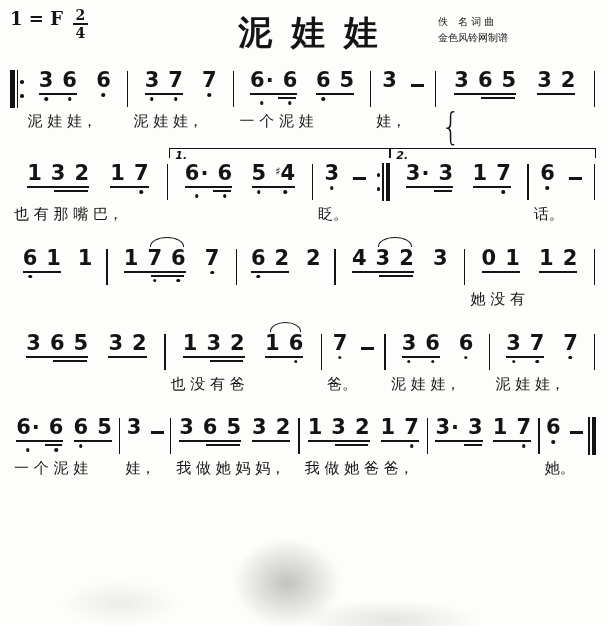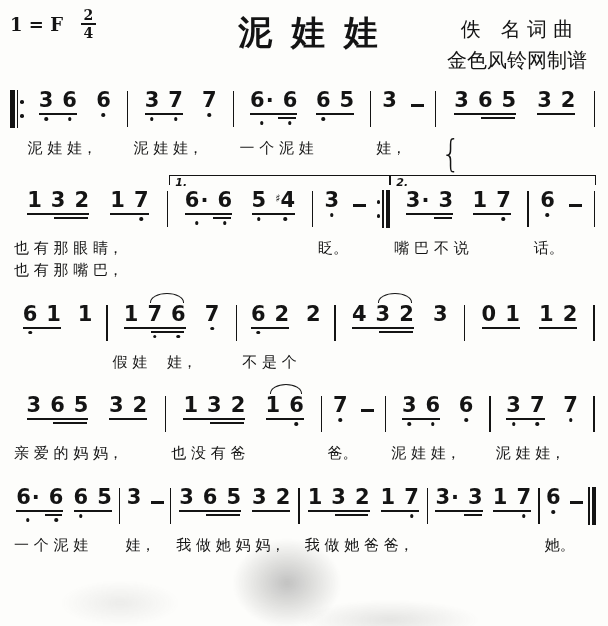--- a/index.html
+++ b/index.html
@@ -6,29 +6,29 @@
   html,body{margin:0;padding:0;}
   body{
     width:608px;height:626px;overflow:hidden;position:relative;
     background:#fdfdfb;color:#141414;
     font-family:"DejaVu Sans","Liberation Sans",sans-serif;
   }
   .page{position:relative;padding:8px 12px 0 10px;}
   
   .hdr{display:flex;align-items:flex-start;}
   .keyblock{width:168px;}
-  .keyrow{display:flex;align-items:center;gap:18px;font-weight:bold;font-size:18px;
+  .keyrow{display:flex;gap:10px;font-weight:bold;font-size:18px;
           font-family:"DejaVu Serif","Liberation Serif",serif;}
   .frac{display:inline-flex;flex-direction:column;align-items:center;line-height:1;}
   .frac span{font-size:14px;font-weight:bold;}
   .fbar{width:15px;height:2px;background:#141414;margin:1px 0;}
   .temporow{margin-top:8px;font-size:15px;font-weight:bold;display:flex;gap:18px;}
   .title{flex:1;text-align:center;font-size:34px;font-weight:bold;letter-spacing:0.55em;
          text-indent:0.55em;margin-top:2px;}
-  .credits{width:158px;text-align:center;font-size:20px;line-height:1.55;margin-top:6px;white-space:nowrap;}
+  .credits{width:158px;text-align:left;font-size:10px;line-height:1.55;margin-top:6px;white-space:nowrap;}
   
   #score{margin-top:14px;}
   .system{display:flex;align-items:flex-start;width:100%;margin-bottom:22px;position:relative;}
   .measure{display:flex;flex-direction:column;padding:0 4px;min-width:0;}
   .mnotes{display:flex;justify-content:space-evenly;align-items:flex-start;gap:8px;min-height:40px;}
   .group{display:inline-flex;flex-direction:column;position:relative;}
   .grow{display:flex;gap:9px;justify-content:center;line-height:1;}
   .nt{font-size:21px;font-weight:bold;display:inline-flex;align-items:flex-start;}
   .aug{font-weight:900;margin-left:1px;}
   .sh{font-size:11px;position:relative;top:-5px;margin-right:0px;}
@@ -36,21 +36,21 @@
   .b1{height:0;border-top:2px solid #141414;margin-top:2px;width:100%;}
   .b2{height:0;border-top:2px solid #141414;margin-top:2px;}
   .drow{display:flex;gap:9px;justify-content:center;margin-top:1px;height:5px;line-height:1;}
   .ds{position:relative;font-size:21px;font-weight:bold;}
   .ghost{visibility:hidden;}
   .ghost2{position:static;display:inline-flex;}
   .ld{position:absolute;left:50%;top:1px;transform:translateX(-50%);width:3.5px;height:3.5px;
       background:#141414;border-radius:50%;}
   .slur{position:absolute;height:9px;border:1.6px solid #141414;border-bottom:none;
         border-radius:100% 100% 0 0 / 190% 190% 0 0;top:-11px;}
-  .mlyrics{display:flex;align-items:flex-end;margin-top:8px;justify-content:flex-start;}
+  .mlyrics{display:flex;align-items:flex-end;margin-top:1px;justify-content:flex-start;}
   .lyrline{font-size:15px;white-space:nowrap;line-height:1.45;
            font-family:"DejaVu Sans","Liberation Sans",sans-serif;}
   .brace{font-size:30px;font-weight:200;transform:scaleY(1.25);margin-right:3px;line-height:1;}
   
   .bar{width:1.5px;background:#141414;height:36px;flex:none;margin:1px 1px 0 1px;}
   .barfinal,.barbegin,.barend{display:flex;gap:2px;height:38px;flex:none;align-items:stretch;margin-top:0;}
   .thick{width:4.5px;background:#141414;}
   .thin{width:1.5px;background:#141414;}
   .rdots{display:flex;flex-direction:column;justify-content:space-evenly;}
   .rdots i{width:3.5px;height:3.5px;border-radius:50%;background:#141414;}
@@ -301,21 +301,20 @@
               </div>
               <div class="b1"></div>
               <div class="drow">
                 <span class="ds"><span class="ghost ghost2">1</span></span>
                 <span class="ds"><span class="ghost ghost2">7</span><span class="ld"></span></span>
               </div>
             </div>
           </div>
           <div class="mlyrics">
             <div class="lyrcol">
-              <div class="lyrline">也 有 那  眼 睛，</div>
               <div class="lyrline">也 有 那  嘴 巴，</div>
             </div>
           </div>
         </div>
         <div class="bar"></div>
         <div class="volta" style="flex-grow: 7.6;">
           <div class="vline"></div>
           <span class="vlabel">1.</span>
           <div class="measure" style="flex-grow: 4.5;">
             <div class="mnotes">
@@ -414,25 +413,20 @@
                     <span>7</span>
                   </span>
                 </div>
                 <div class="b1"></div>
                 <div class="drow">
                   <span class="ds"><span class="ghost ghost2">1</span></span>
                   <span class="ds"><span class="ghost ghost2">7</span><span class="ld"></span></span>
                 </div>
               </div>
             </div>
-            <div class="mlyrics">
-              <div class="lyrcol">
-                <div class="lyrline">嘴  巴  不 说</div>
-              </div>
-            </div>
           </div>
           <div class="bar"></div>
           <div class="measure" style="flex-grow: 2.5;">
             <div class="mnotes">
               <div class="group">
                 <div class="grow">
                   <span class="nt">
                     <span>6</span>
                   </span>
                 </div>
@@ -512,25 +506,20 @@
               <div class="grow">
                 <span class="nt">
                   <span>7</span>
                 </span>
               </div>
               <div class="drow">
                 <span class="ds"><span class="ghost ghost2">7</span><span class="ld"></span></span>
               </div>
             </div>
           </div>
-          <div class="mlyrics">
-            <div class="lyrcol">
-              <div class="lyrline">假 娃　 娃，</div>
-            </div>
-          </div>
         </div>
         <div class="bar"></div>
         <div class="measure" style="flex-grow: 3.5;">
           <div class="mnotes">
             <div class="group">
               <div class="grow">
                 <span class="nt">
                   <span>6</span>
                 </span>
                 <span class="nt">
@@ -544,25 +533,20 @@
               </div>
             </div>
             <div class="group">
               <div class="grow">
                 <span class="nt">
                   <span>2</span>
                 </span>
               </div>
             </div>
           </div>
-          <div class="mlyrics">
-            <div class="lyrcol">
-              <div class="lyrline">不 是  个</div>
-            </div>
-          </div>
         </div>
         <div class="bar"></div>
         <div class="measure" style="flex-grow: 4.5;">
           <div class="mnotes">
             <div class="group">
               <div class="grow">
                 <span class="nt">
                   <span>4</span>
                 </span>
                 <span class="nt">
@@ -602,20 +586,25 @@
             <div class="group">
               <div class="grow">
                 <span class="nt">
                   <span>1</span>
                 </span>
                 <span class="nt">
                   <span>2</span>
                 </span>
               </div>
               <div class="b1"></div>
+            </div>
+          </div>
+          <div class="mlyrics">
+            <div class="lyrcol">
+              <div class="lyrline">她  没 有</div>
             </div>
           </div>
         </div>
         <div class="bar"></div>
       </div>
       <div class="system">
         <div class="measure" style="flex-grow: 5.5;">
           <div class="mnotes">
             <div class="group">
               <div class="grow">
@@ -635,25 +624,20 @@
             <div class="group">
               <div class="grow">
                 <span class="nt">
                   <span>3</span>
                 </span>
                 <span class="nt">
                   <span>2</span>
                 </span>
               </div>
               <div class="b1"></div>
-            </div>
-          </div>
-          <div class="mlyrics">
-            <div class="lyrcol">
-              <div class="lyrline">亲 爱 的  妈 妈，</div>
             </div>
           </div>
         </div>
         <div class="bar"></div>
         <div class="measure" style="flex-grow: 5.5;">
           <div class="mnotes">
             <div class="group">
               <div class="grow">
                 <span class="nt">
                   <span>1</span>

